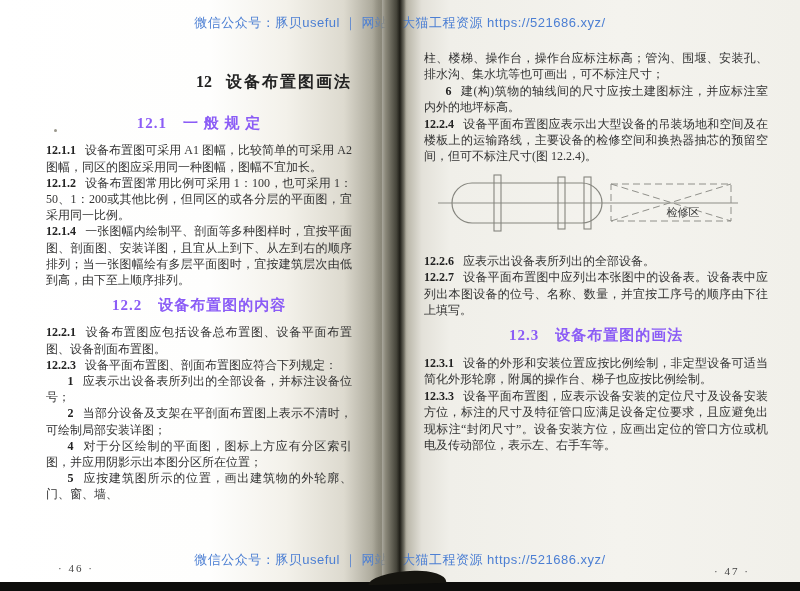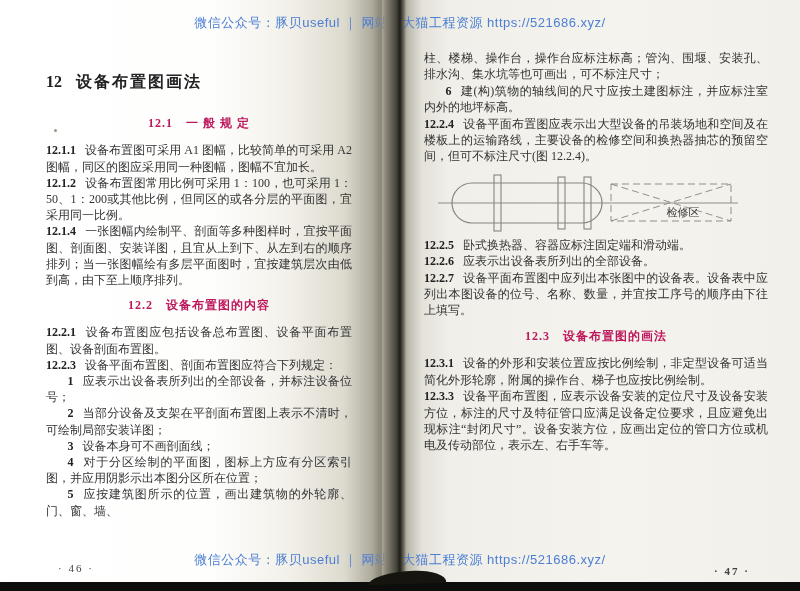--- a/index.html
+++ b/index.html
@@ -42,39 +42,39 @@
     font-family:"Liberation Sans","DejaVu Sans",sans-serif;
     font-size:13px; color:#4c7fd3; letter-spacing:0.5px; z-index:5;
   }
   .watermark.top{top:14px;}
   .watermark.bottom{top:551px;}
   
   .col{position:absolute; font-size:12px; line-height:16.2px; text-align:justify; z-index:2;}
   .col-left{left:46px; top:74px; width:306px;}
   .col-right{left:424px; top:50px; width:344px; line-height:16.4px;}
   .chapter-title{
-    text-align:left; font-weight:bold; font-size:16px; letter-spacing:2px;
+    text-align:right; font-weight:bold; font-size:16px; letter-spacing:2px;
     margin:0 0 25px 0; color:#222;
   }
   .chapter-title .chnum{margin-right:14px; letter-spacing:0;}
   h2.sec{
-    text-align:center; font-weight:bold; font-size:12px; color:#be185d;
+    text-align:center; font-weight:bold; font-size:15px; color:#8b5cf6;
     margin:9px 0 11px 0; letter-spacing:1px;
   }
   p.para, p.item{margin:0; color:#333;}
   p.item{text-indent:1.8em;}
   .pnum{font-weight:bold; color:#222; margin-right:9px;}
   .pnum:empty{margin-right:0;}
   .pagenum{
     position:absolute; font-size:11px; color:#444; letter-spacing:2px; z-index:2;margin-top:34px;
   }
   .pagenum.left{left:58px; top:528px;}
-  .pagenum.right{left:714px; top:531px;font-weight:bold;}
+  .pagenum.right{left:714px; top:531px;}
   
-  .figure-wrap{margin:6px 0 4px 0;}
+  .figure-wrap{margin:6px 0 20px 0;}
   .figure-wrap svg{display:block; margin-left:14px;}
   .fig-caption{
     text-align:center; font-size:11px; color:#333; font-weight:bold;
     margin-top:4px; letter-spacing:0.5px;
   }
 </style>
 </head>
 <body>
 
 <div id="stage">
@@ -100,21 +100,20 @@
     <p class="para"><b class="pnum">12.1.2</b><span>设备布置图常用比例可采用 1：100，也可采用 1：50、1：200或其他比例，但同区的或各分层的平面图，宜采用同一比例。</span></p>
     <p class="para"><b class="pnum">12.1.4</b><span>一张图幅内绘制平、剖面等多种图样时，宜按平面图、剖面图、安装详图，且宜从上到下、从左到右的顺序排列；当一张图幅绘有多层平面图时，宜按建筑层次由低到高，由下至上顺序排列。</span></p>
 
     <h2 class="sec">12.2　设备布置图的内容</h2>
 
     <p class="para"><b class="pnum">12.2.1</b><span>设备布置图应包括设备总布置图、设备平面布置图、设备剖面布置图。</span></p>
     <p class="para"><b class="pnum">12.2.3</b><span>设备平面布置图、剖面布置图应符合下列规定：</span></p>
 
     <p class="item"><b class="pnum">1</b><span>应表示出设备表所列出的全部设备，并标注设备位号；</span></p>
     <p class="item"><b class="pnum">2</b><span>当部分设备及支架在平剖面布置图上表示不清时，可绘制局部安装详图；</span></p>
-    <p class="item"><b class="pnum">3</b><span>设备本身可不画剖面线；</span></p>
     <p class="item"><b class="pnum">4</b><span>对于分区绘制的平面图，图标上方应有分区索引图，并应用阴影示出本图分区所在位置；</span></p>
     <p class="item"><b class="pnum">5</b><span>应按建筑图所示的位置，画出建筑物的外轮廓、门、窗、墙、</span></p>
   </div>
 
   <div class="pagenum left">· 46 ·</div>
 
   <div class="col col-right">
     <p class="para"><b class="pnum"></b><span>柱、楼梯、操作台，操作台应标注标高；管沟、围堰、安装孔、排水沟、集水坑等也可画出，可不标注尺寸；</span></p>
     <p class="item"><b class="pnum">6</b><span>建(构)筑物的轴线间的尺寸应按土建图标注，并应标注室内外的地坪标高。</span></p>
     <p class="para"><b class="pnum">12.2.4</b><span>设备平面布置图应表示出大型设备的吊装场地和空间及在楼板上的运输路线，主要设备的检修空间和换热器抽芯的预留空间，但可不标注尺寸(图 12.2.4)。</span></p>
@@ -130,21 +129,20 @@
         <rect x="120" y="6" width="7" height="52" fill="none" stroke="#85857e" stroke-width="1.1"></rect>
         <rect x="146" y="6" width="7" height="52" fill="none" stroke="#85857e" stroke-width="1.1"></rect>
 
         <rect x="173" y="13" width="120" height="37" fill="none" stroke="#90908a" stroke-width="1" stroke-dasharray="7 4"></rect>
         <line x1="173" y1="13" x2="293" y2="50" stroke="#90908a" stroke-width="1" stroke-dasharray="7 4"></line>
         <line x1="173" y1="50" x2="293" y2="13" stroke="#90908a" stroke-width="1" stroke-dasharray="7 4"></line>
         <text x="245" y="45" font-size="11" fill="#3a3a3a" text-anchor="middle" font-family="Liberation Serif, DejaVu Serif, serif">检修区</text>
       </svg>
     </div>
 
-    <p class="para"><b class="pnum">12.2.5</b><span>卧式换热器、容器应标注固定端和滑动端。</span></p>
     <p class="para"><b class="pnum">12.2.6</b><span>应表示出设备表所列出的全部设备。</span></p>
     <p class="para"><b class="pnum">12.2.7</b><span>设备平面布置图中应列出本张图中的设备表。设备表中应列出本图设备的位号、名称、数量，并宜按工序号的顺序由下往上填写。</span></p>
 
     <h2 class="sec">12.3　设备布置图的画法</h2>
 
     <p class="para"><b class="pnum">12.3.1</b><span>设备的外形和安装位置应按比例绘制，非定型设备可适当简化外形轮廓，附属的操作台、梯子也应按比例绘制。</span></p>
     <p class="para"><b class="pnum">12.3.3</b><span>设备平面布置图，应表示设备安装的定位尺寸及设备安装方位，标注的尺寸及特征管口应满足设备定位要求，且应避免出现标注“封闭尺寸”。设备安装方位，应画出定位的管口方位或机电及传动部位，表示左、右手车等。</span></p>
   </div>
 
   <div class="pagenum right">· 47 ·</div>

